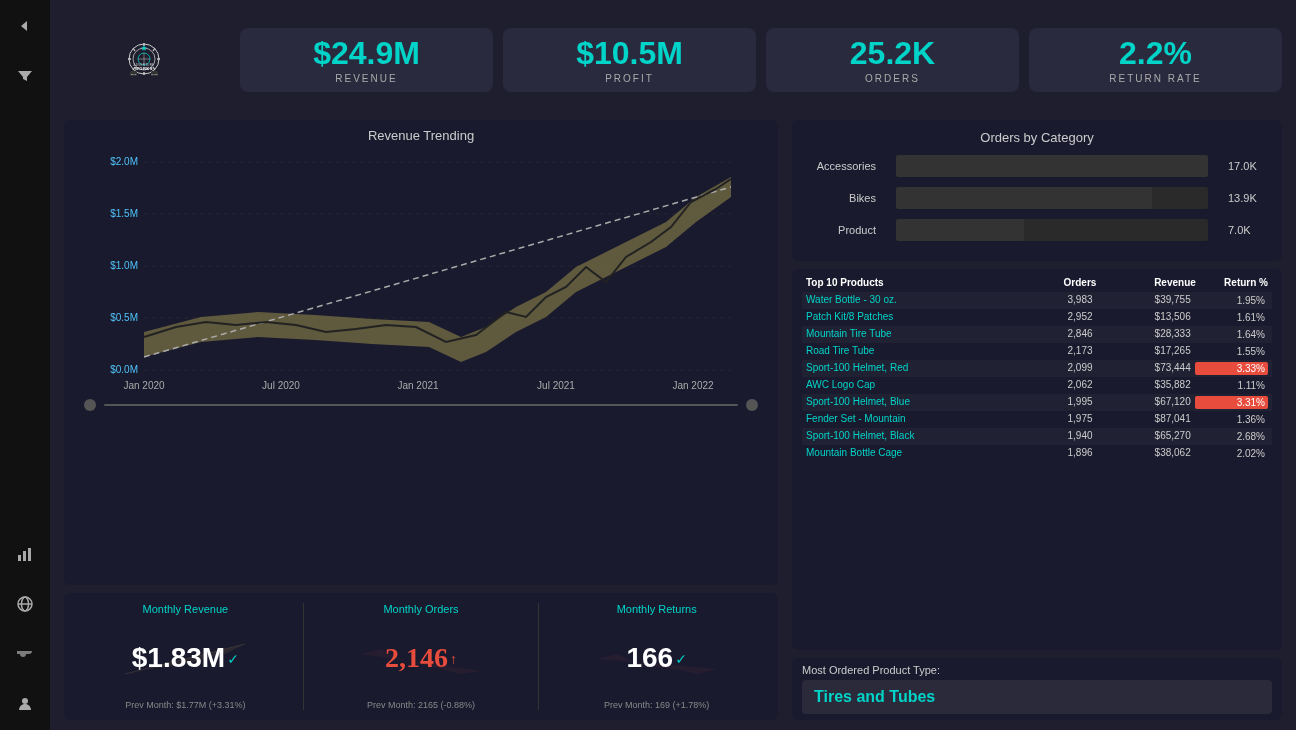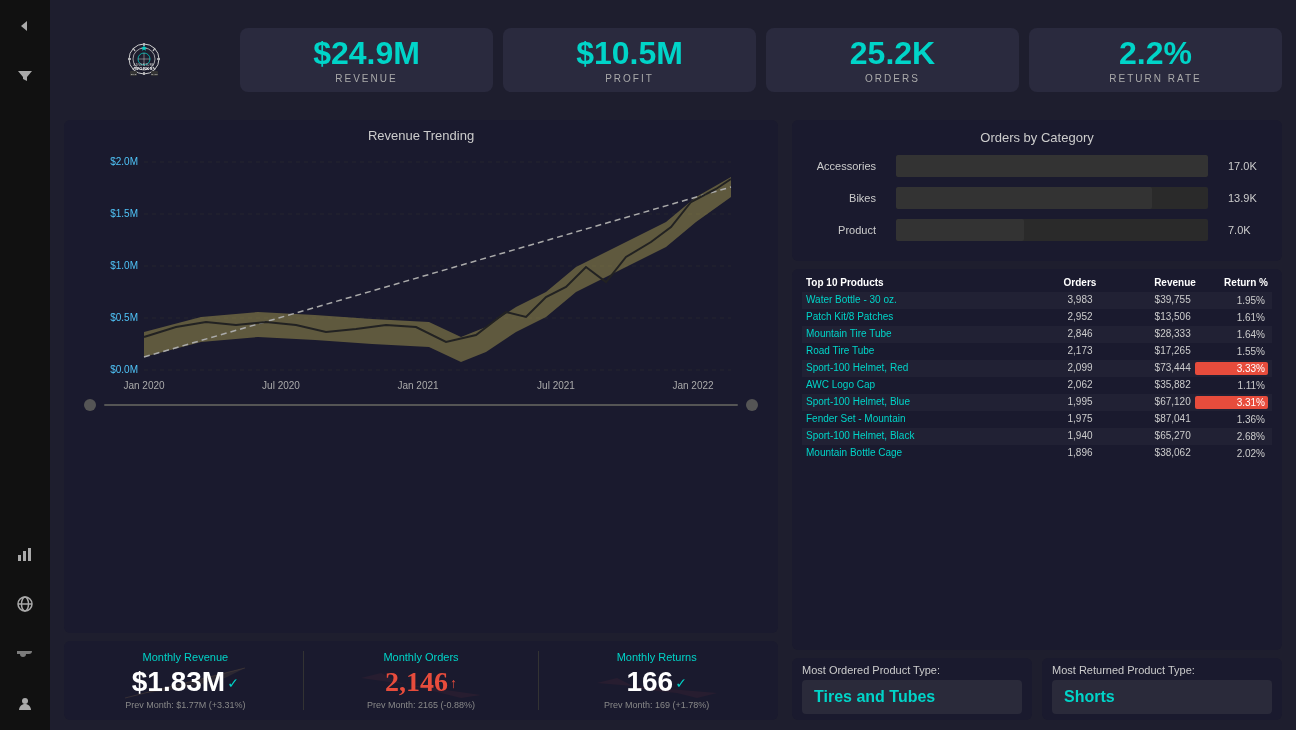--- a/index.html
+++ b/index.html
@@ -157,20 +157,21 @@
       display: flex;
       gap: 8px;
       background: #1a1a2e;
       border-radius: 6px;
       padding: 10px 16px;
     }
     .metric-item {
       flex: 1;
       display: flex;
       flex-direction: column;
+      gap: 24px;
     }
     .metric-title {
       font-size: 11px;
       color: #00d4c8;
       margin-bottom: 4px;
       text-align: center;
     }
     .metric-value {
       font-size: 28px;
       font-weight: bold;
@@ -592,20 +593,16 @@
       <div class="td-return ret-normal">2.02%</div>
     </div>
           </div>
       </div>
 
       <div class="product-types">
         <div class="product-type-block">
           <div class="pt-label">Most Ordered Product Type:</div>
           <div class="pt-value-box">Tires and Tubes</div>
         </div>
-        <div class="product-type-block">
-          <div class="pt-label">Most Returned Product Type:</div>
-          <div class="pt-value-box">Shorts</div>
-        </div>
       </div>
     </div>
   </div>
 </div>
 
 </body></html>

